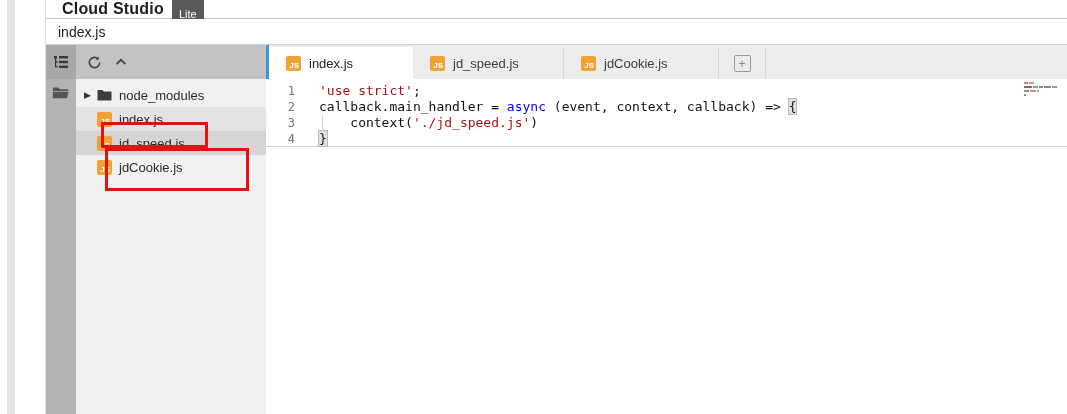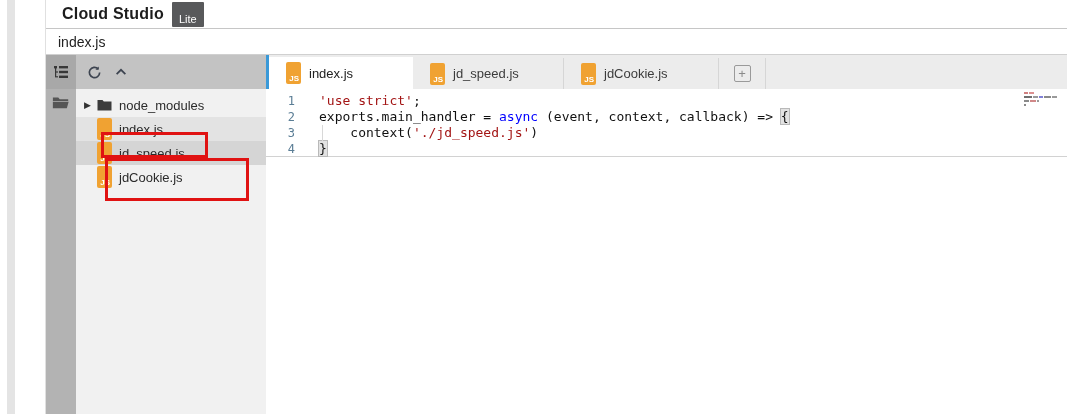--- a/index.html
+++ b/index.html
@@ -9,21 +9,21 @@
 
   
   .page-scroll-strip { position: absolute; left: 7px; top: 0; width: 8px; height: 414px;
     background: #e4e4e4; }
 
   
   .app { position: absolute; left: 45px; top: 0; right: 0; bottom: 0;
     border-left: 1px solid #e0e0e0; display: flex; flex-direction: column; }
 
   
-  .menubar { height: 29px; background: #fff; border-bottom: 1px solid #c6c6c6;
+  .menubar { height: 19px; background: #fff; border-bottom: 1px solid #c6c6c6;
     display: flex; align-items: center; padding-left: 16px; flex: 0 0 auto; }
   .brand { font-weight: bold; font-size: 16px; color: #1d1d1d; letter-spacing: .2px; }
   .lite-badge { margin-left: 8px; background: #58595b; color: #fff; font-size: 11px;
     padding: 11px 7px 2px; border-radius: 1px; }
   .menu-items { display: flex; margin-left: 12px; }
   .menu-item { font-size: 14px; color: #1d1d1d; padding: 0 13px; cursor: pointer; }
 
   
   .breadcrumb-row { height: 26px; background: #fff; border-bottom: 1px solid #d0d0d0;
     display: flex; align-items: center; padding-left: 12px; flex: 0 0 auto; }
@@ -47,21 +47,21 @@
   .tree-panel { flex: 1; background: #f1f1f1; padding-top: 4px; position: relative; }
 
   .tree-row { height: 24px; display: flex; align-items: center; font-size: 13px;
     color: #2b2b2b; cursor: pointer; padding-left: 8px; }
   .tree-row.shade-light { background: #e3e3e3; }
   .tree-row.selected { background: #d5d5d5; }
   .tree-row .twisty { width: 10px; font-size: 9px; color: #333; margin-right: 3px; }
   .tree-row .row-icon { margin-right: 7px; display: flex; align-items: center; }
   .tree-row.file-row { padding-left: 21px; }
 
-  .js-badge { width: 15px; height: 22px; background: var(--js-orange, #f0a232);
+  .js-badge { width: 15px; height: 15px; background: var(--js-orange, #f0a232);
     color: #fff; font-size: 8px; font-weight: bold; display: flex; align-items: flex-end;
     justify-content: flex-end; padding: 0 2px 1px 0; border-radius: 2px; }
 
   
   .annotation-box { position: absolute; border: 3px solid var(--annot-red, #e01212);
     pointer-events: none; z-index: 5; }
   .annotation-box.box1 { left: 25px; top: 43px; width: 107px; height: 26px; }
   .annotation-box.box2 { left: 29px; top: 69px; width: 144px; height: 43px; }
 
   
@@ -213,21 +213,21 @@
           </div>
           <div class="tab-new">
             <span class="plus-box">+</span>
           </div>
         </div>
 
       <div class="editor" id="editor">
         <div class="indent-guide"></div>
 
         <div class="code-line"><span class="gutter-num">1</span><span class="line-text"><span class="tok-string">'use strict'</span><span>;</span></span></div>
-          <div class="code-line"><span class="gutter-num">2</span><span class="line-text"><span>exports.main_handler = </span><span class="tok-keyword">async</span><span> (event, context, callback) =&gt; </span><span class="tok-bracket">{</span></span></div>
+          <div class="code-line"><span class="gutter-num">2</span><span class="line-text"><span>callback.main_handler = </span><span class="tok-keyword">async</span><span> (event, context, callback) =&gt; </span><span class="tok-bracket">{</span></span></div>
           <div class="code-line"><span class="gutter-num">3</span><span class="line-text"><span>    context(</span><span class="tok-string">'./jd_speed.js'</span><span>)</span></span></div>
           <div class="code-line current"><span class="gutter-num">4</span><span class="line-text"><span class="tok-bracket">}</span></span></div>
           <div class="minimap" id="minimap">
             <div class="mm-line">
               <span class="mm-seg" style="width: 4px; background: rgb(208, 128, 128);"></span>
               <span class="mm-seg" style="width: 5px; background: rgb(220, 144, 144);"></span>
             </div>
             <div class="mm-line">
               <span class="mm-seg" style="width: 8px; background: rgb(111, 111, 111);"></span>
               <span class="mm-seg" style="width: 5px; background: rgb(154, 154, 154);"></span>

